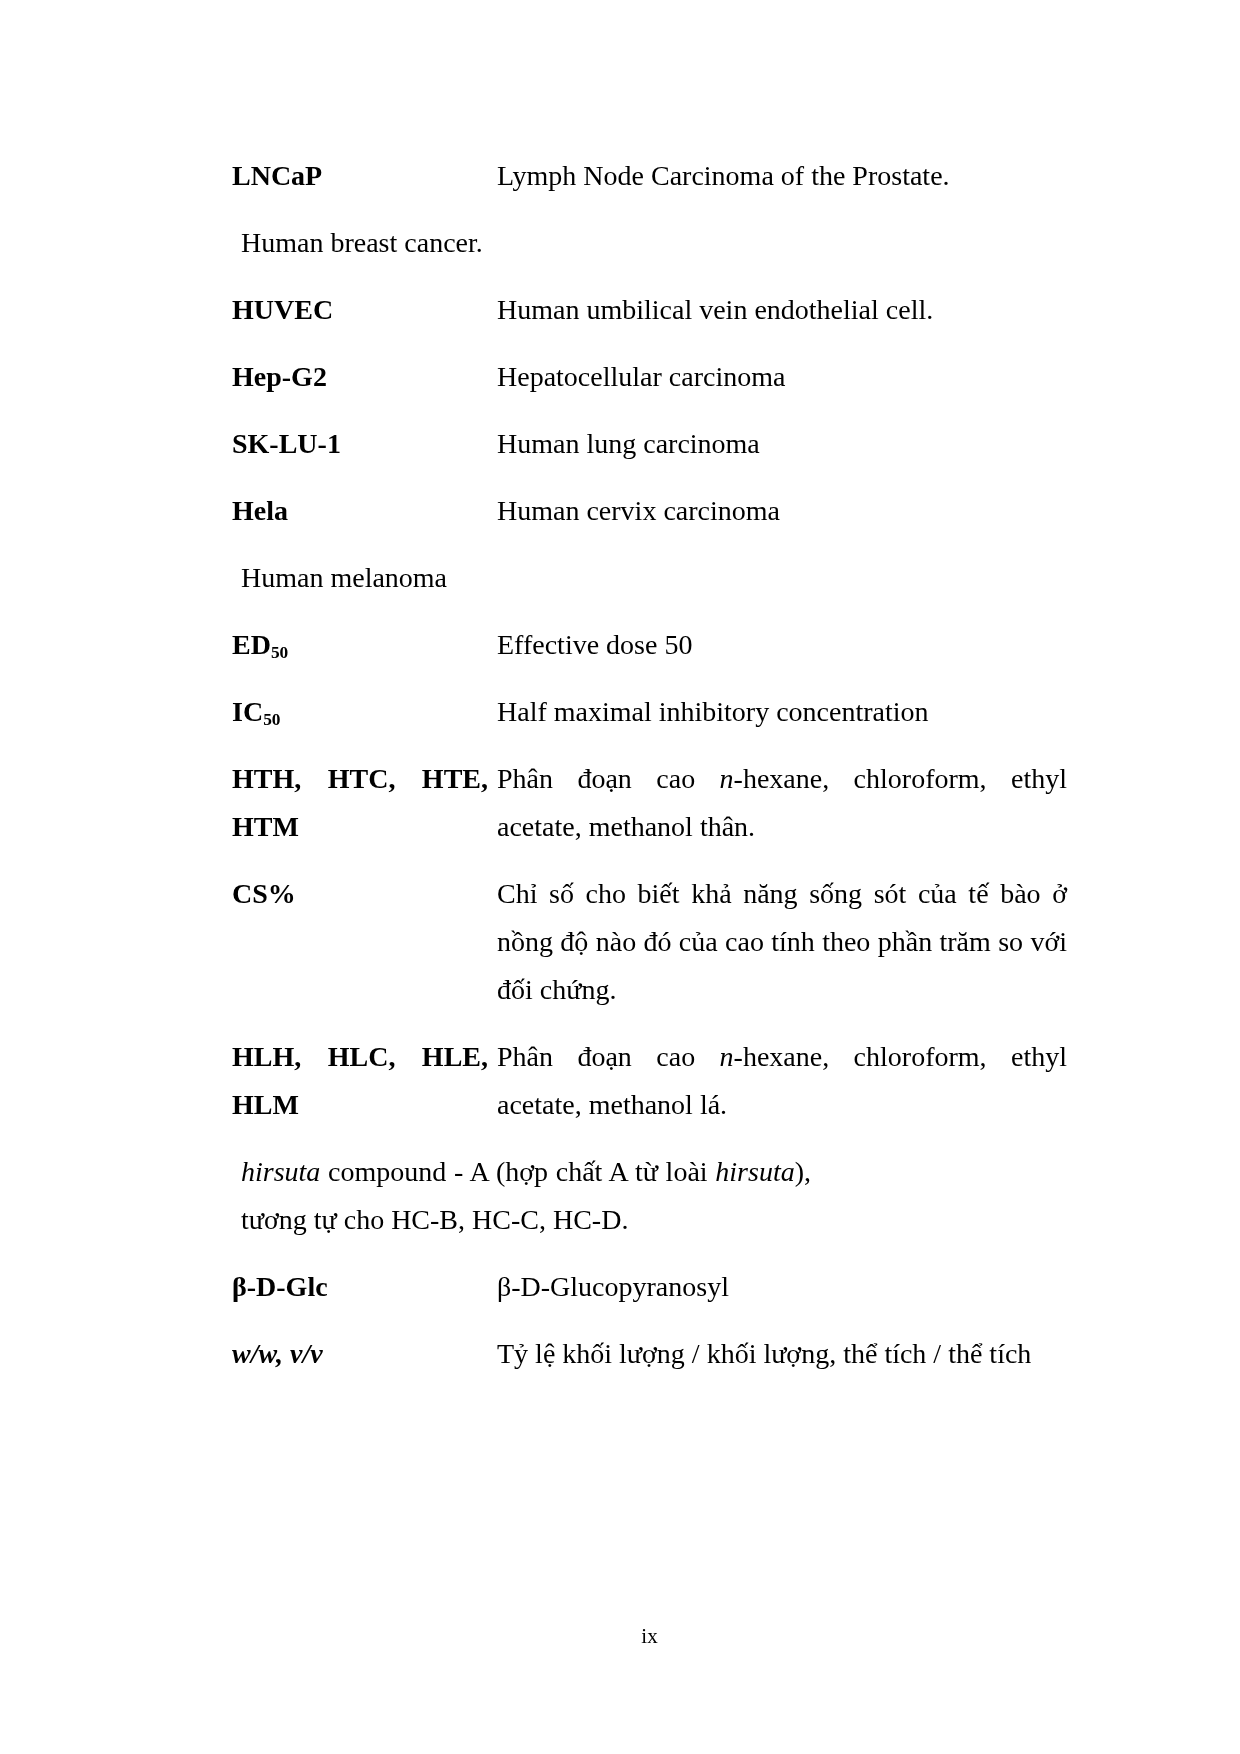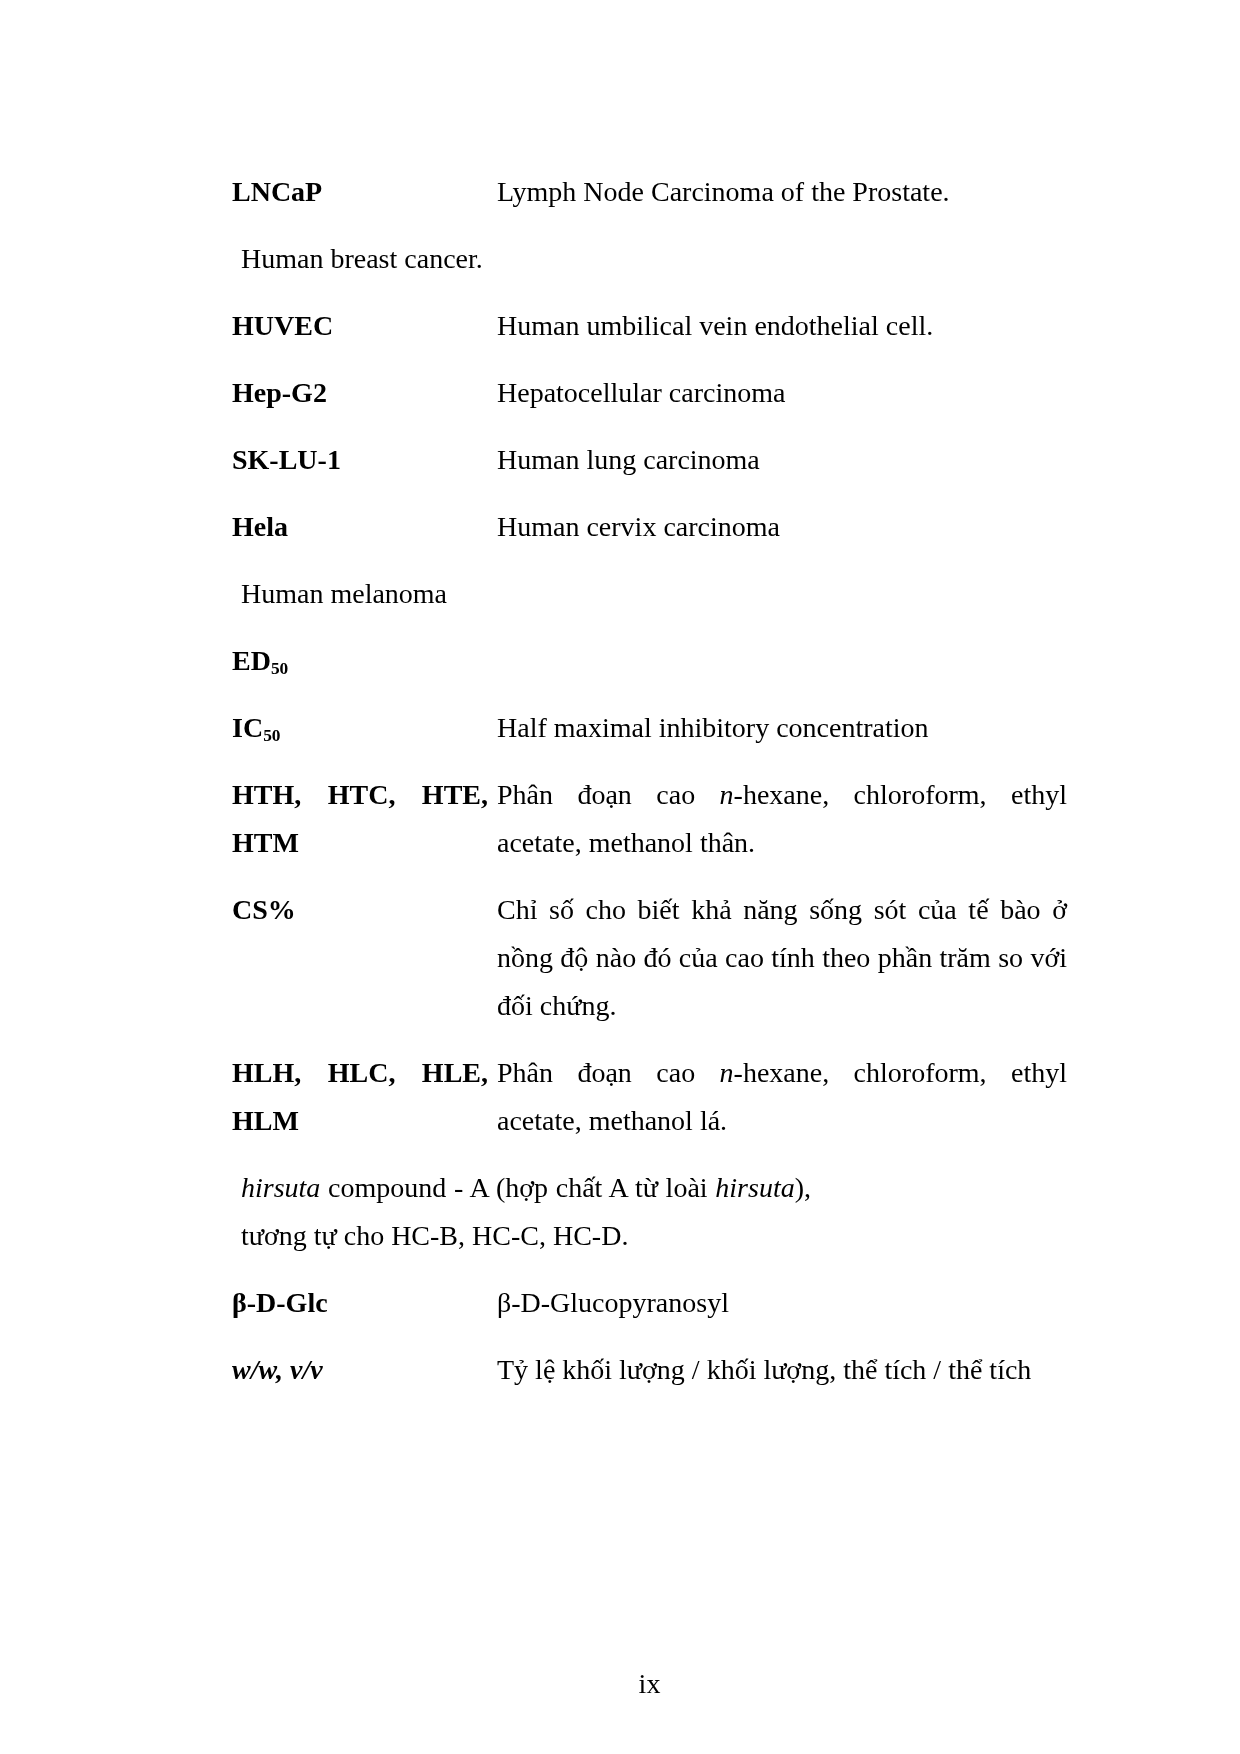--- a/index.html
+++ b/index.html
@@ -18,21 +18,20 @@
   .content {
     position: absolute;
     top: 152px;
     left: 232px;
     width: 840px;
   }
   .row {
     display: flex;
     align-items: flex-start;
     margin-bottom: 19px;
-    margin-top: 16px;
   }
   .term {
     width: 256px;
     flex: 0 0 256px;
     font-size: 28px;
     line-height: 48px;
     font-weight: bold;
     text-align: justify;
   }
   .desc {
@@ -48,23 +47,22 @@
     font-size: 0.62em;
     vertical-align: -0.25em;
     line-height: 0;
   }
   .page-number {
     position: absolute;
     top: 1612px;
     left: 232px;
     width: 835px;
     text-align: center;
-    font-size: 28px;
+    font-size: 21px;
     line-height: 48px;
-    margin-top: 48px;
   }
 </style>
 </head>
 <body>
 
 <main class="content">
   <div class="row">
     <div class="term"><span>LNCaP</span></div>
     <div class="desc"><span>Lymph Node Carcinoma of the Prostate.</span></div>
   </div>
@@ -94,20 +92,21 @@
   </div>
 
   <div class="row">
     <div class="desc"><span>Human melanoma</span></div>
   </div>
 
 
 
   <div class="row">
     <div class="term"><span>ED</span><span class="run-sub">50</span></div>
+    <div class="desc"><span>Effective dose 50</span></div>
   </div>
 
   <div class="row">
     <div class="term"><span>IC</span><span class="run-sub">50</span></div>
     <div class="desc"><span>Half maximal inhibitory concentration</span></div>
   </div>
 
   <div class="row">
     <div class="term"><span>HTH, HTC, HTE, HTM</span></div>
     <div class="desc"><span>Phân đoạn cao </span><span class="run-i">n</span><span>-hexane, chloroform, ethyl acetate, methanol thân.</span></div>

